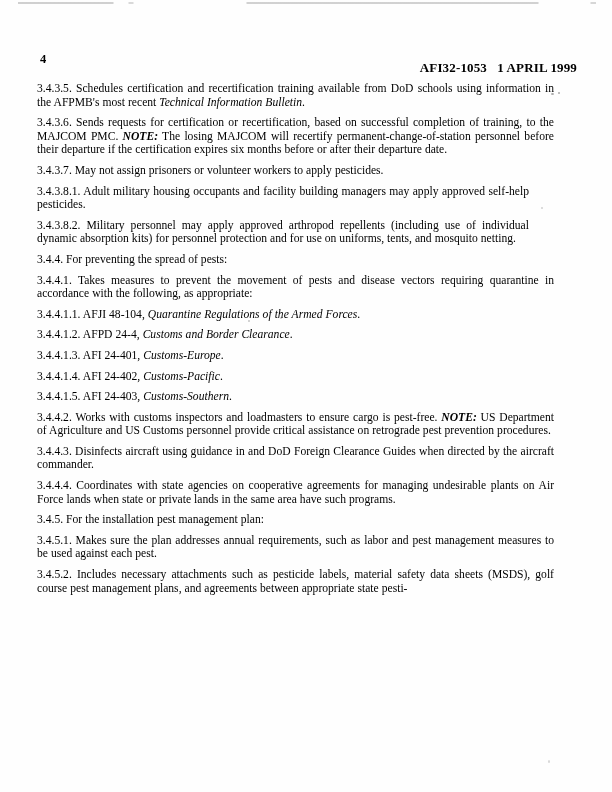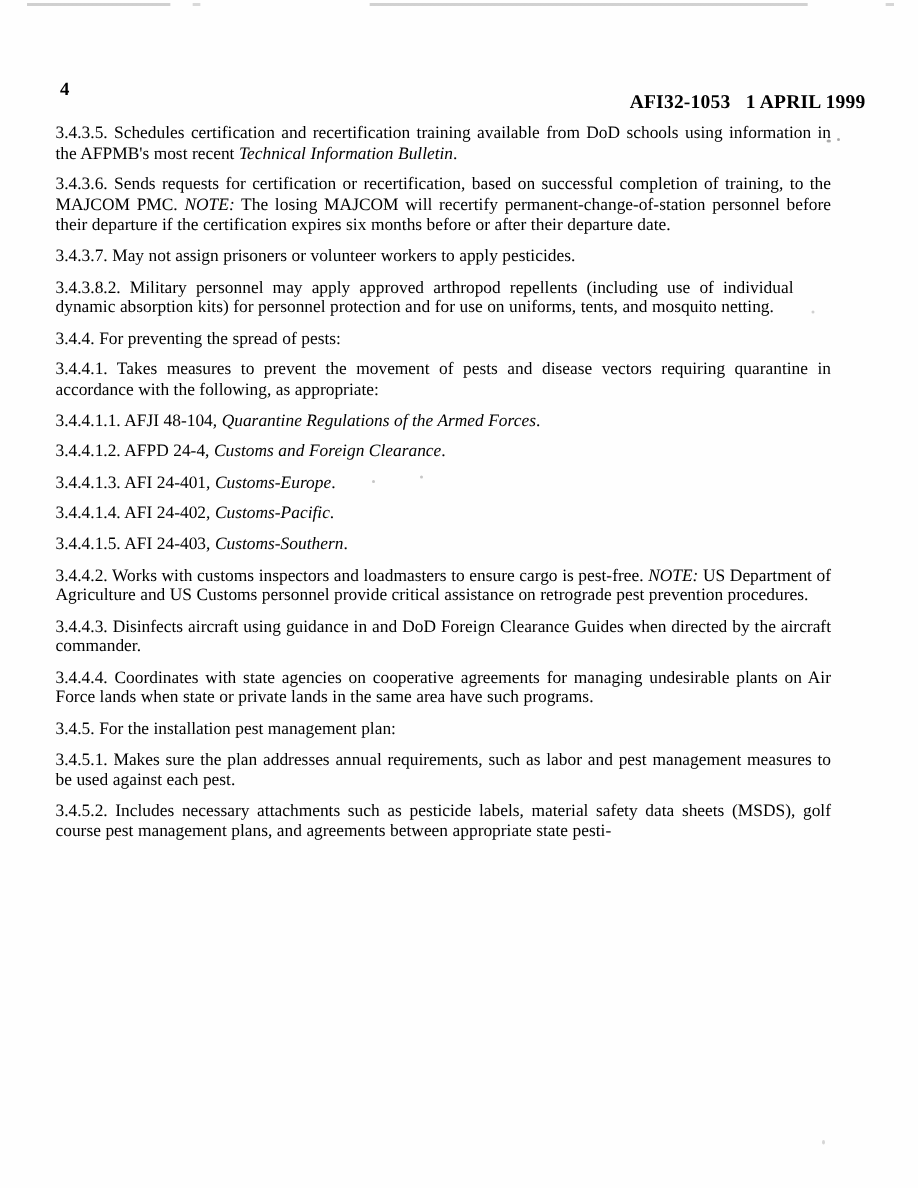--- a/index.html
+++ b/index.html
@@ -77,21 +77,21 @@
     hyphens: none;
     word-spacing: .1px;
   }
   
   .lvl1 { margin-left: 0px;  width: 540px; }   
   .lvl2 { margin-left: 23px; width: 517px; }   
   .lvl3 { margin-left: 48px; width: 492px; }   
   .short { text-align: left; }
   .num { }
   i.title { font-style: italic; }
-  b.note { font-weight: normal; font-style: italic; }
+  b.note { font-weight: bold; font-style: italic; }
 </style>
 </head>
 <body>
 
 <div id="page">
 
   <div class="scan-line-top"></div>
   <div class="speck" style="left:551px;top:93px;width:3px;height:2px;"></div>
   <div class="speck" style="left:558px;top:92px;width:2px;height:2px;"></div>
   <div class="speck" style="left:280px;top:317px;width:2px;height:2px;opacity:.5;"></div>
@@ -99,25 +99,26 @@
   <div class="speck" style="left:541px;top:207px;width:2px;height:2px;opacity:.4;"></div>
   <div class="speck" style="left:548px;top:760px;width:2px;height:3px;opacity:.35;"></div>
 
   <div class="page-number">4</div>
   <div class="doc-header">AFI32-1053   1 APRIL 1999</div>
 
   <div class="body-col">
       <p class="para lvl2"><span class="num">3.4.3.5.</span><span>  Schedules certification and recertification training available from DoD schools using information in the AFPMB's most recent </span><i class="title">Technical Information Bulletin</i><span>.</span></p>
       <p class="para lvl2"><span class="num">3.4.3.6.</span><span>  Sends requests for certification or recertification, based on successful completion of training, to the MAJCOM PMC.  </span><b class="note">NOTE:</b><span>  The losing MAJCOM will recertify permanent-change-of-station personnel before their departure if the certification expires six months before or after their departure date.</span></p>
       <p class="para lvl2 short"><span class="num">3.4.3.7.</span><span>  May not assign prisoners or volunteer workers to apply pesticides.</span></p>
+      <p class="para lvl3"><span class="num">3.4.3.8.1.</span><span>  Adult military housing occupants and facility building managers may apply approved self-help pesticides.</span></p>
       <p class="para lvl3"><span class="num">3.4.3.8.2.</span><span>  Military personnel may apply approved arthropod repellents (including use of individual dynamic absorption kits) for personnel protection and for use on uniforms, tents, and mosquito netting.</span></p>
       <p class="para lvl1 short"><span class="num">3.4.4.</span><span>  For preventing the spread of pests:</span></p>
       <p class="para lvl2"><span class="num">3.4.4.1.</span><span>  Takes measures to prevent the movement of pests and disease vectors requiring quarantine in accordance with the following, as appropriate:</span></p>
       <p class="para lvl3 short"><span class="num">3.4.4.1.1.</span><span>  AFJI 48-104, </span><i class="title">Quarantine Regulations of the Armed Forces</i><span>.</span></p>
-      <p class="para lvl3 short"><span class="num">3.4.4.1.2.</span><span>  AFPD 24-4, </span><i class="title">Customs and Foreign Clearance</i><span>.</span></p>
+      <p class="para lvl3 short"><span class="num">3.4.4.1.2.</span><span>  AFPD 24-4, </span><i class="title">Customs and Border Clearance</i><span>.</span></p>
       <p class="para lvl3 short"><span class="num">3.4.4.1.3.</span><span>  AFI 24-401, </span><i class="title">Customs-Europe</i><span>.</span></p>
       <p class="para lvl3 short"><span class="num">3.4.4.1.4.</span><span>  AFI 24-402, </span><i class="title">Customs-Pacific</i><span>.</span></p>
       <p class="para lvl3 short"><span class="num">3.4.4.1.5.</span><span>  AFI 24-403, </span><i class="title">Customs-Southern</i><span>.</span></p>
       <p class="para lvl2"><span class="num">3.4.4.2.</span><span>  Works with customs inspectors and loadmasters to ensure cargo is pest-free.  </span><b class="note">NOTE:</b><span> US Department of Agriculture and US Customs personnel provide critical assistance on retrograde pest prevention procedures.</span></p>
       <p class="para lvl2"><span class="num">3.4.4.3.</span><span>  Disinfects aircraft using guidance in and DoD Foreign Clearance Guides when directed by the aircraft commander.</span></p>
       <p class="para lvl2"><span class="num">3.4.4.4.</span><span>  Coordinates with state agencies on  cooperative agreements for managing undesirable plants on Air Force lands when state or private lands in the same area have such programs.</span></p>
       <p class="para lvl1 short"><span class="num">3.4.5.</span><span>  For the installation pest management plan:</span></p>
       <p class="para lvl2"><span class="num">3.4.5.1.</span><span>  Makes sure the plan addresses annual requirements, such as labor and pest management measures to be used against each pest.</span></p>
       <p class="para lvl2"><span class="num">3.4.5.2.</span><span>  Includes necessary attachments such as pesticide labels, material safety data sheets (MSDS), golf course pest management plans, and agreements between appropriate state pesti-</span></p>
     </div>

